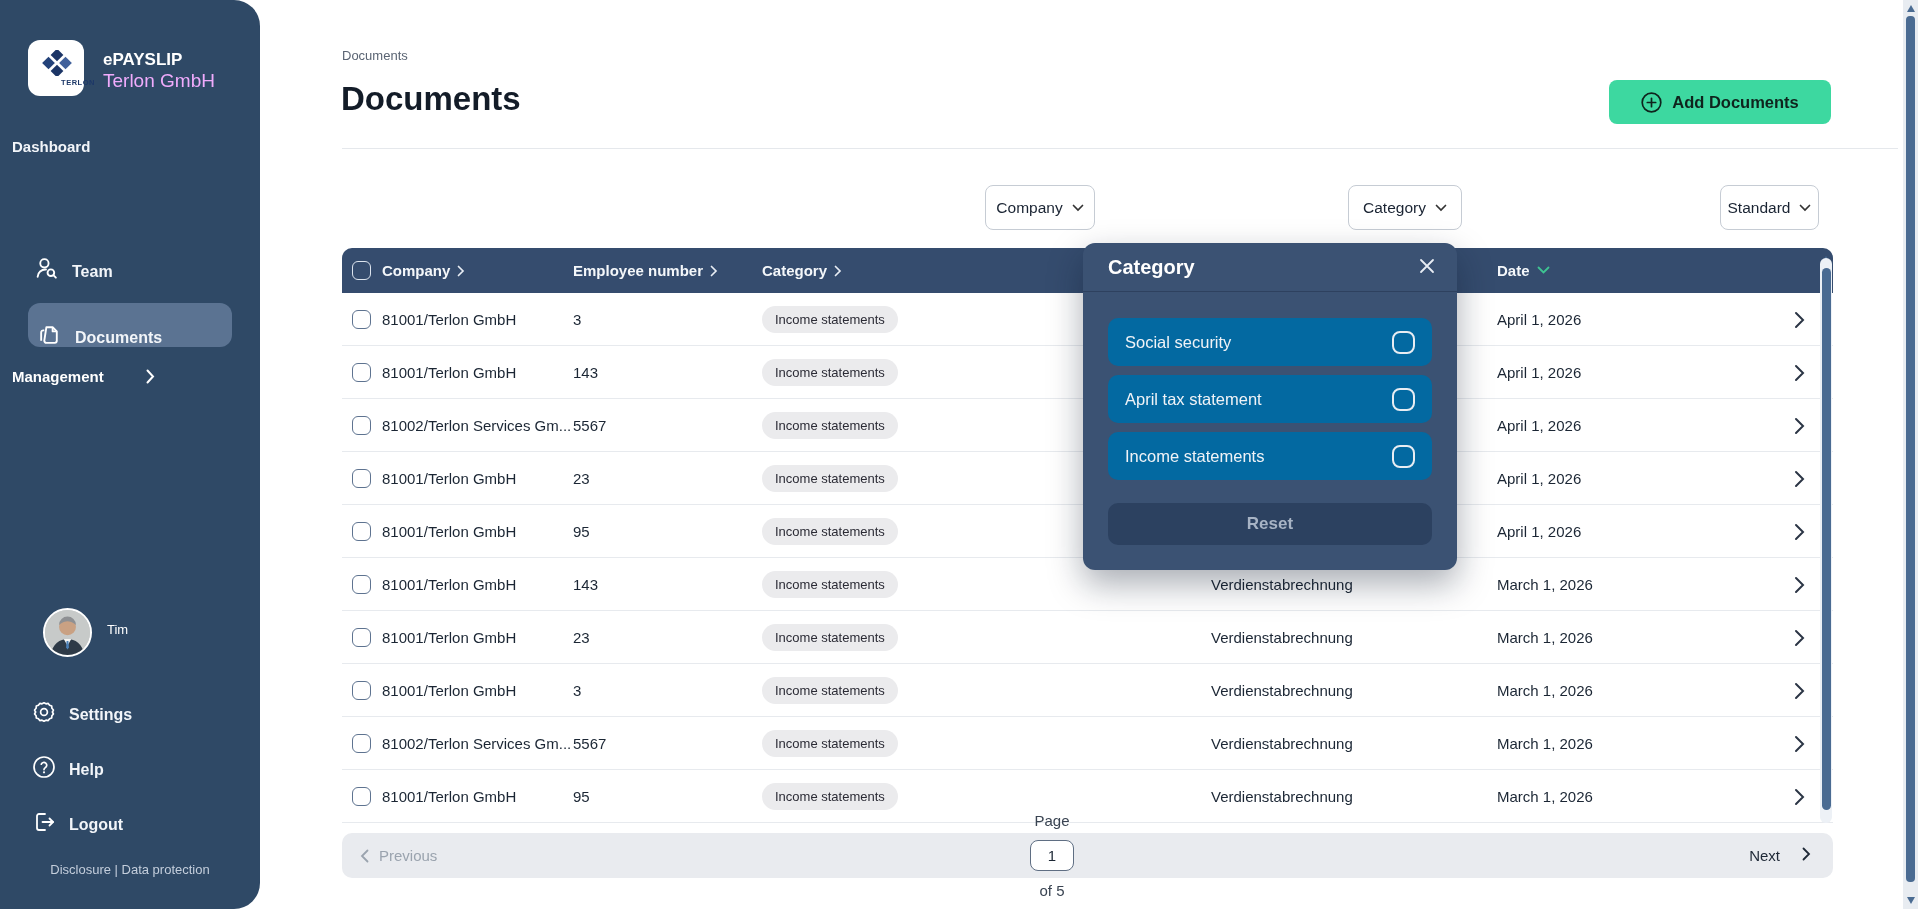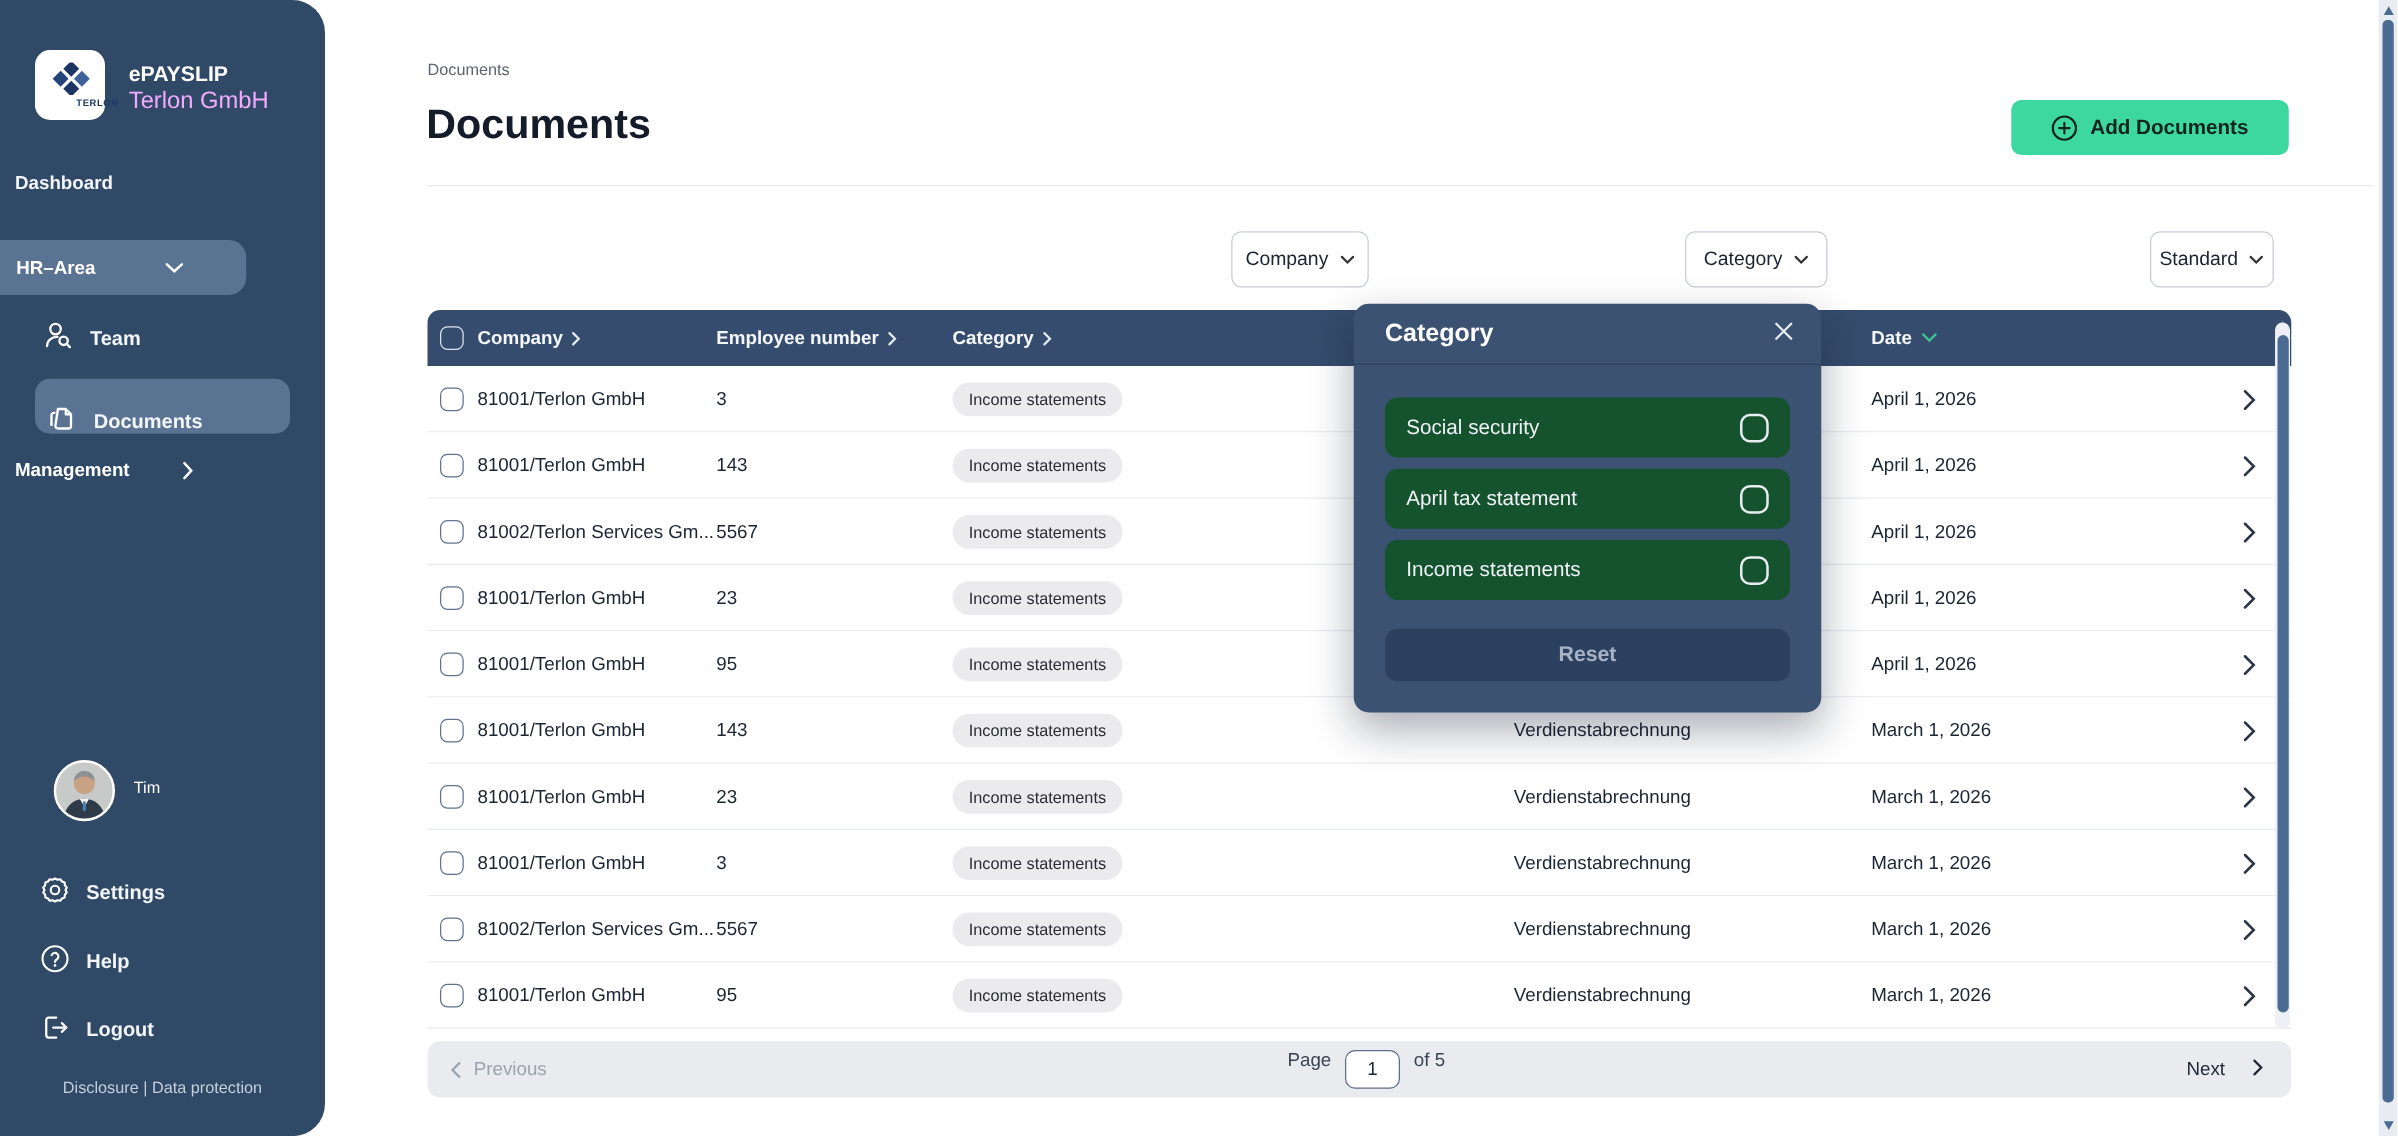--- a/index.html
+++ b/index.html
@@ -84,37 +84,37 @@
     background:#4A6B92; border-radius:5px; cursor:pointer; }
   .inner-scroll .up { position:absolute; left:2px; top:6px; width:0; height:0;
     border-left:4px solid transparent; border-right:4px solid transparent;
     border-bottom:6px solid #4A6B92; cursor:pointer; }
 
   
   .pager { position:absolute; left:342px; top:833px; width:1491px; height:45px;
     background:#E9EBEF; border-radius:10px; display:flex; align-items:center; }
   .pg-prev { position:absolute; left:18px; display:flex; align-items:center; gap:10px;
     color:#9AA3AE; font-size:15px; cursor:pointer; }
-  .pg-center { position:absolute; left:688px; display:flex; gap:11px;
-    font-size:15px; color:#3A4452; }
+  .pg-center { position:absolute; left:688px; display:flex; align-items:center; gap:11px;
+    font-size:15px; color:#3A4452;flex-direction:column; }
   .pg-input { width:44px; height:31px; background:#fff; border:1px solid #5F6E83;
     border-radius:8px; text-align:center; font-size:15px; color:#1B2634;
     font-family:"Liberation Sans", sans-serif; }
   .pg-next { position:absolute; right:22px; display:flex; align-items:flex-start; gap:22px;
     color:#1E2836; font-size:15px; cursor:pointer; }
 
   
   .popup { position:absolute; left:1083px; top:243px; width:374px; height:327px;
     background:#3B5273; border-radius:12px; box-shadow:0 14px 34px rgba(8,20,40,.35);
     z-index:10; color:#fff; }
   .popup-head { position:relative; height:49px; display:flex; align-items:center;
     padding:0 22px 0 25px; border-bottom:1.5px solid #2E415F; }
   .popup-head .ttl { font-size:20px; font-weight:bold; flex:1; }
   .popup-close { font-size:19px; color:#E8EDF4; cursor:pointer; line-height:1; }
-  .opt { position:absolute; left:25px; width:324px; height:48px; background:#14532d;
+  .opt { position:absolute; left:25px; width:324px; height:48px; background:#0369a1;
     border-radius:10px; display:flex; align-items:center; padding:0 17px; cursor:pointer; }
   .opt .olbl { flex:1; font-size:16.5px; color:#F0F3F7; }
   .opt .ocb { width:23px; height:23px; border:2px solid #E8EDF3; border-radius:8px; cursor:pointer; }
   .reset-btn { position:absolute; left:25px; top:260px; width:324px; height:42px;
     background:#2C4160; border:none; border-radius:10px; font-size:17px; font-weight:bold;
     color:#A7B3C4; cursor:pointer; font-family:"Liberation Sans", sans-serif; }
 
   
   .page-scroll { position:absolute; right:0; top:0; width:15px; height:909px; background:#E8ECF1; }
   .page-scroll .thumb { position:absolute; left:3px; top:16px; width:9px; height:866px;
@@ -139,28 +139,20 @@
       </svg>
       <span class="t">TERLON</span>
     </div>
     <div class="brand">
       <div class="b1">ePAYSLIP</div>
       <div class="b2">Terlon GmbH</div>
     </div>
 
     <div class="side-link" style="top:138px;">Dashboard</div>
 
-    <div class="hr-bar">
-      <span>HR–Area</span>
-      <span class="icon">
-        <svg width="15" height="9" viewBox="0 0 15 9">
-            <path d="M1.5 1.5 L7.5 7 L13.5 1.5" fill="none" stroke="#fff" stroke-width="2" stroke-linecap="round"></path>
-          </svg>
-      </span>
-    </div>
 
     <div class="nav-item" style="left:34px; top:256px;">
       <span class="icon">
         <svg width="25" height="25" viewBox="0 0 24 24" fill="none" stroke="#fff" stroke-width="1.8" stroke-linecap="round">
           <circle cx="10" cy="7" r="4"></circle>
           <path d="M3.5 20 a7.5 7 0 0 1 8 -7"></path>
           <circle cx="16.2" cy="16" r="3.2"></circle>
           <path d="M18.6 18.4 L21 20.8"></path>
         </svg>
       </span>

